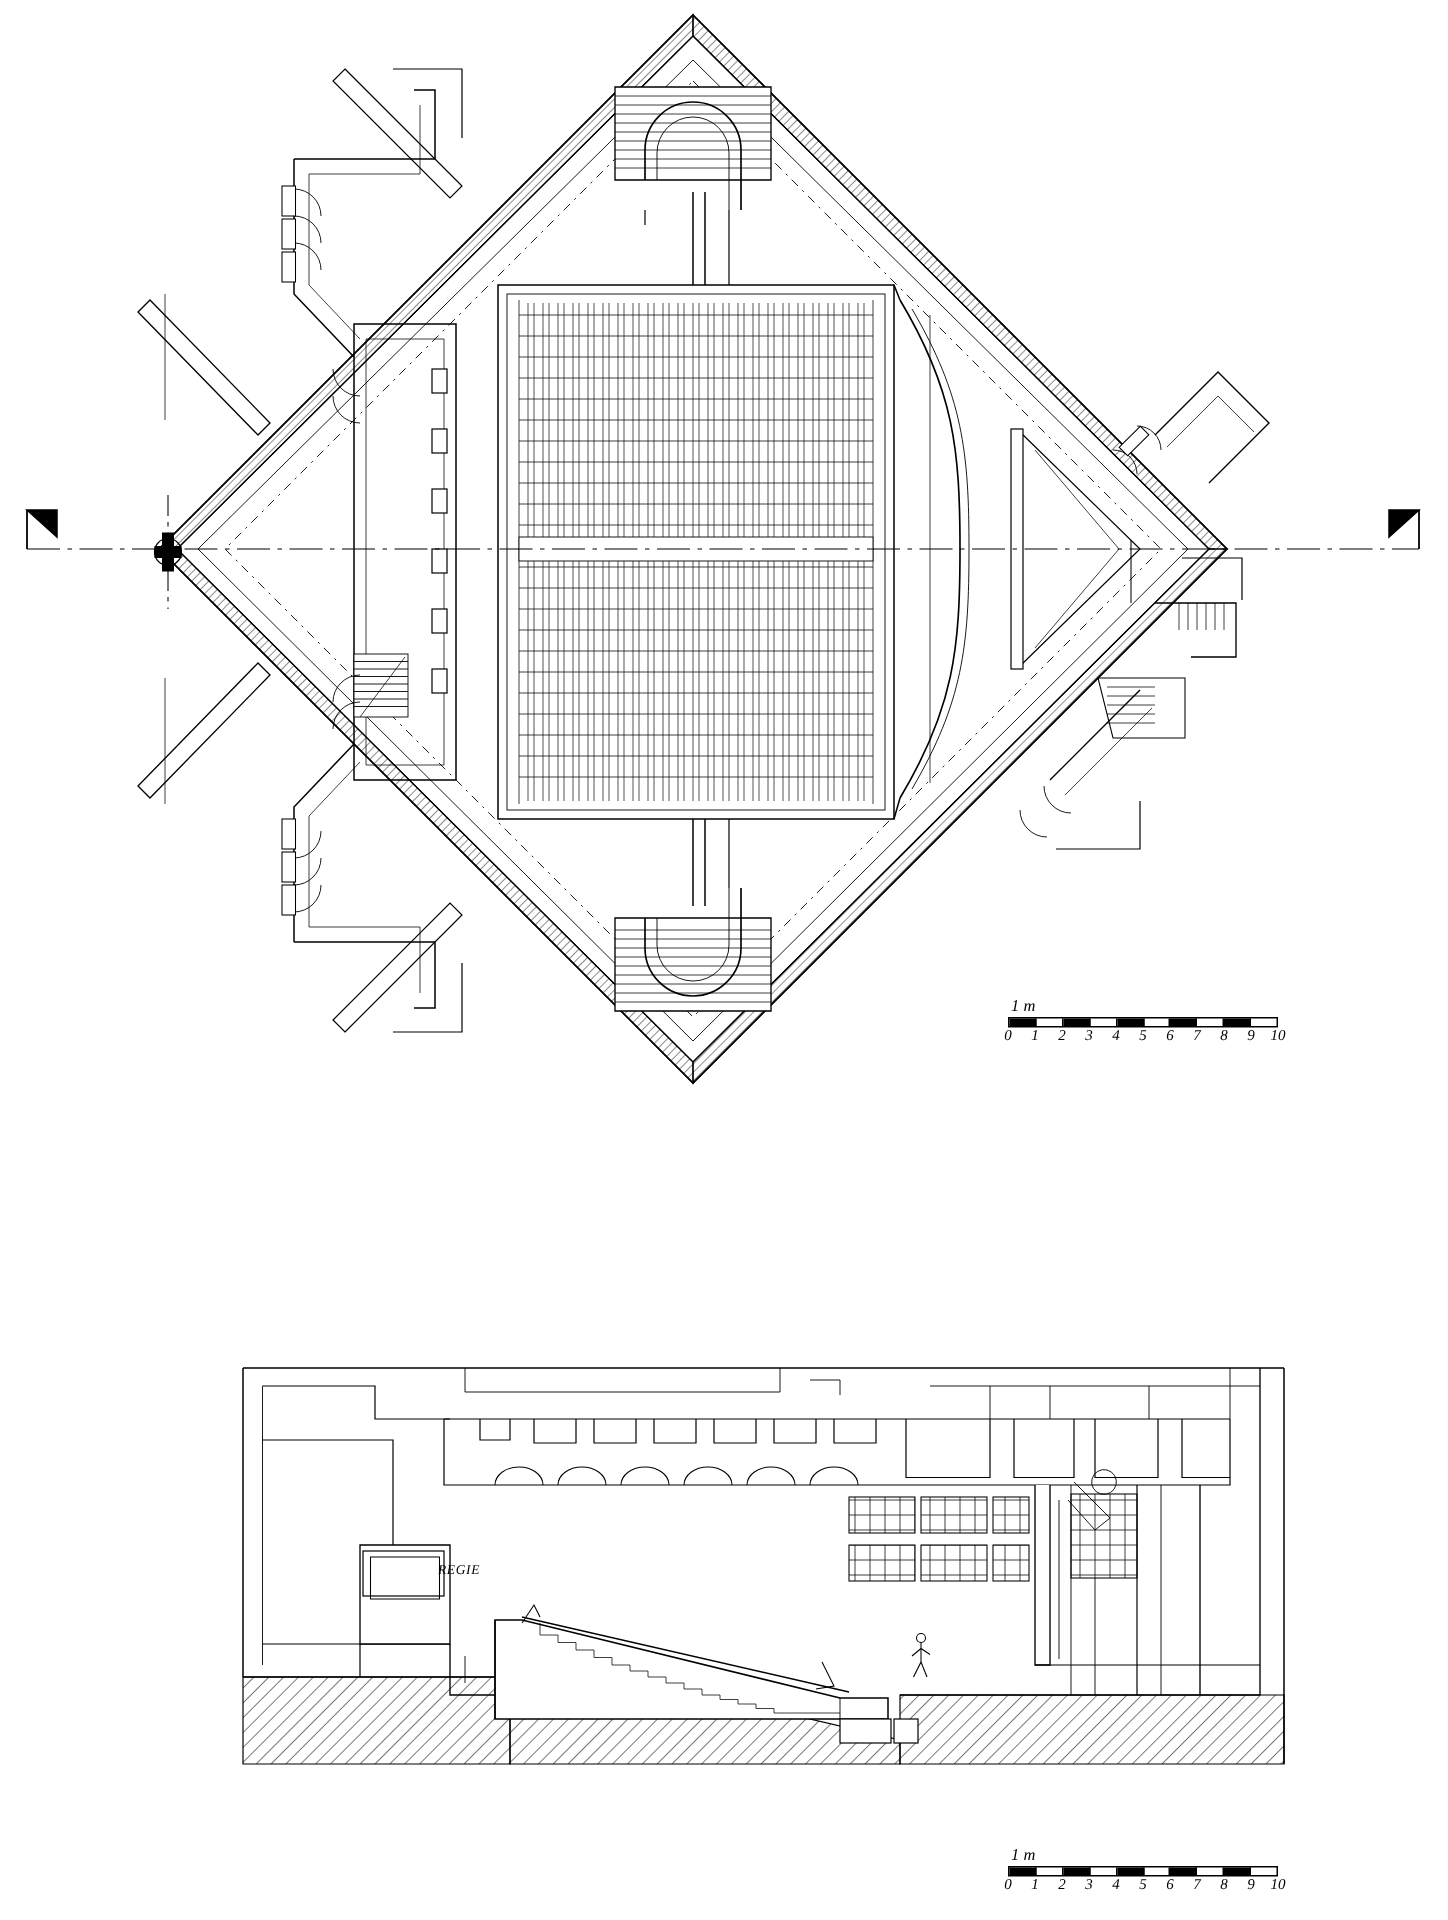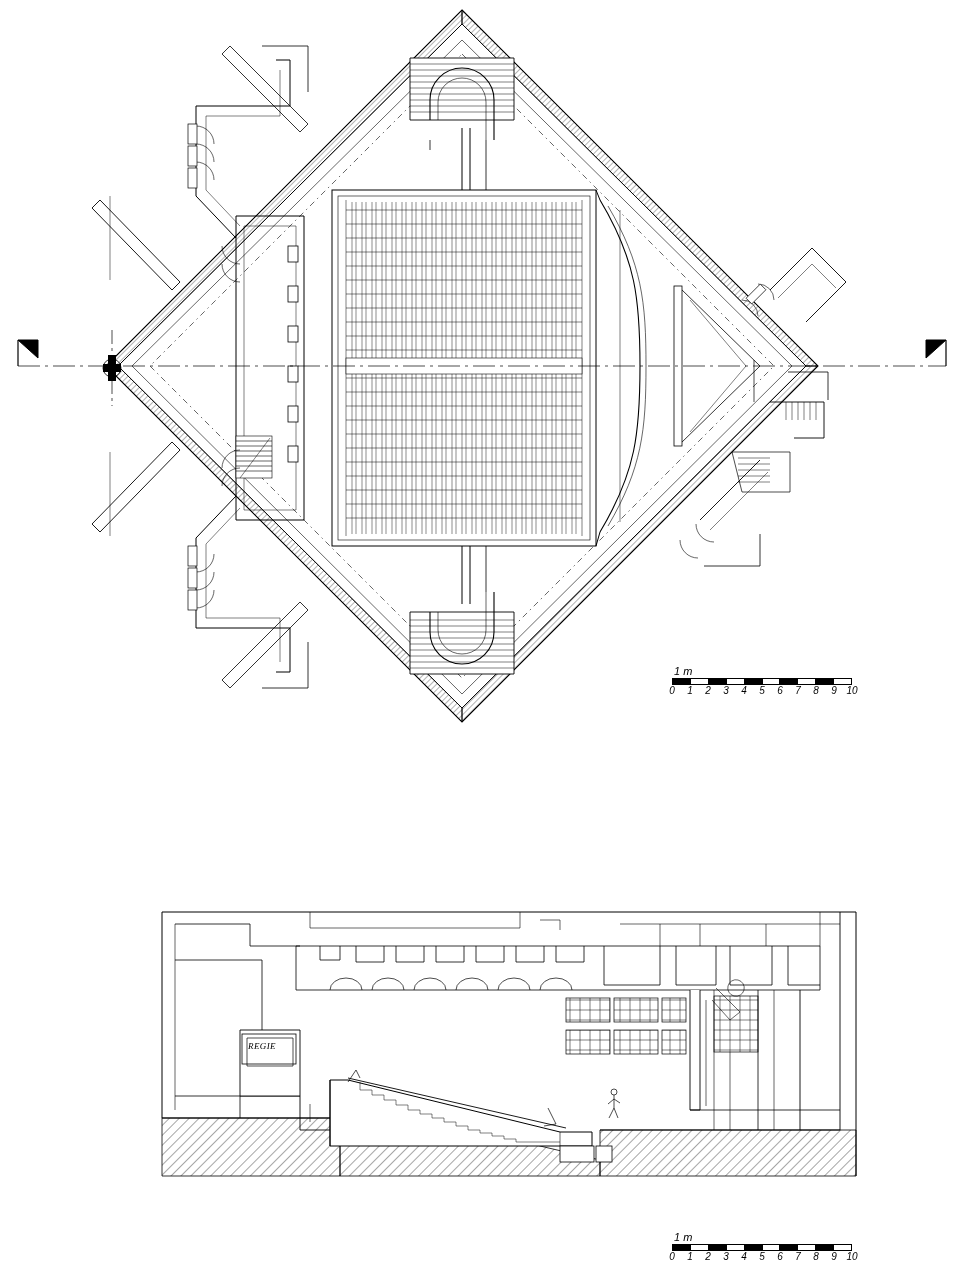--- a/index.html
+++ b/index.html
@@ -24,21 +24,21 @@
     left: 0;
     top: 0;
     width: 965px;
     height: 1280px;
     display: block;
   }
   
   .scalebar {
     position: absolute;
     width: 180px;
-    font-family: Liberation Sans, sans-serif;
+    font-family: Liberation Serif, serif;
   }
   .scalebar .unit {
     font-size: 11px;
     font-style: italic;
     margin-left: 2px;
     line-height: 11px;
     display: block;
   }
   .scalebar .bar {
     position: relative;
@@ -70,20 +70,21 @@
     line-height: 12px;
   }
   #scalebar-plan { left: 672px; top: 666px; }
   #scalebar-section { left: 672px; top: 1232px; }
   
   .plan-label {
     position: absolute;
     font-size: 9px;
     font-style: italic;
     letter-spacing: 0.4px;
+    margin-left: 44px;
   }
   #label-regie { left: 248px; top: 1041px; }
 </style>
 </head>
 <body>
 
 <div class="sheet">
 
   <svg class="drawing" viewBox="0 0 965 1280">
     <defs>

